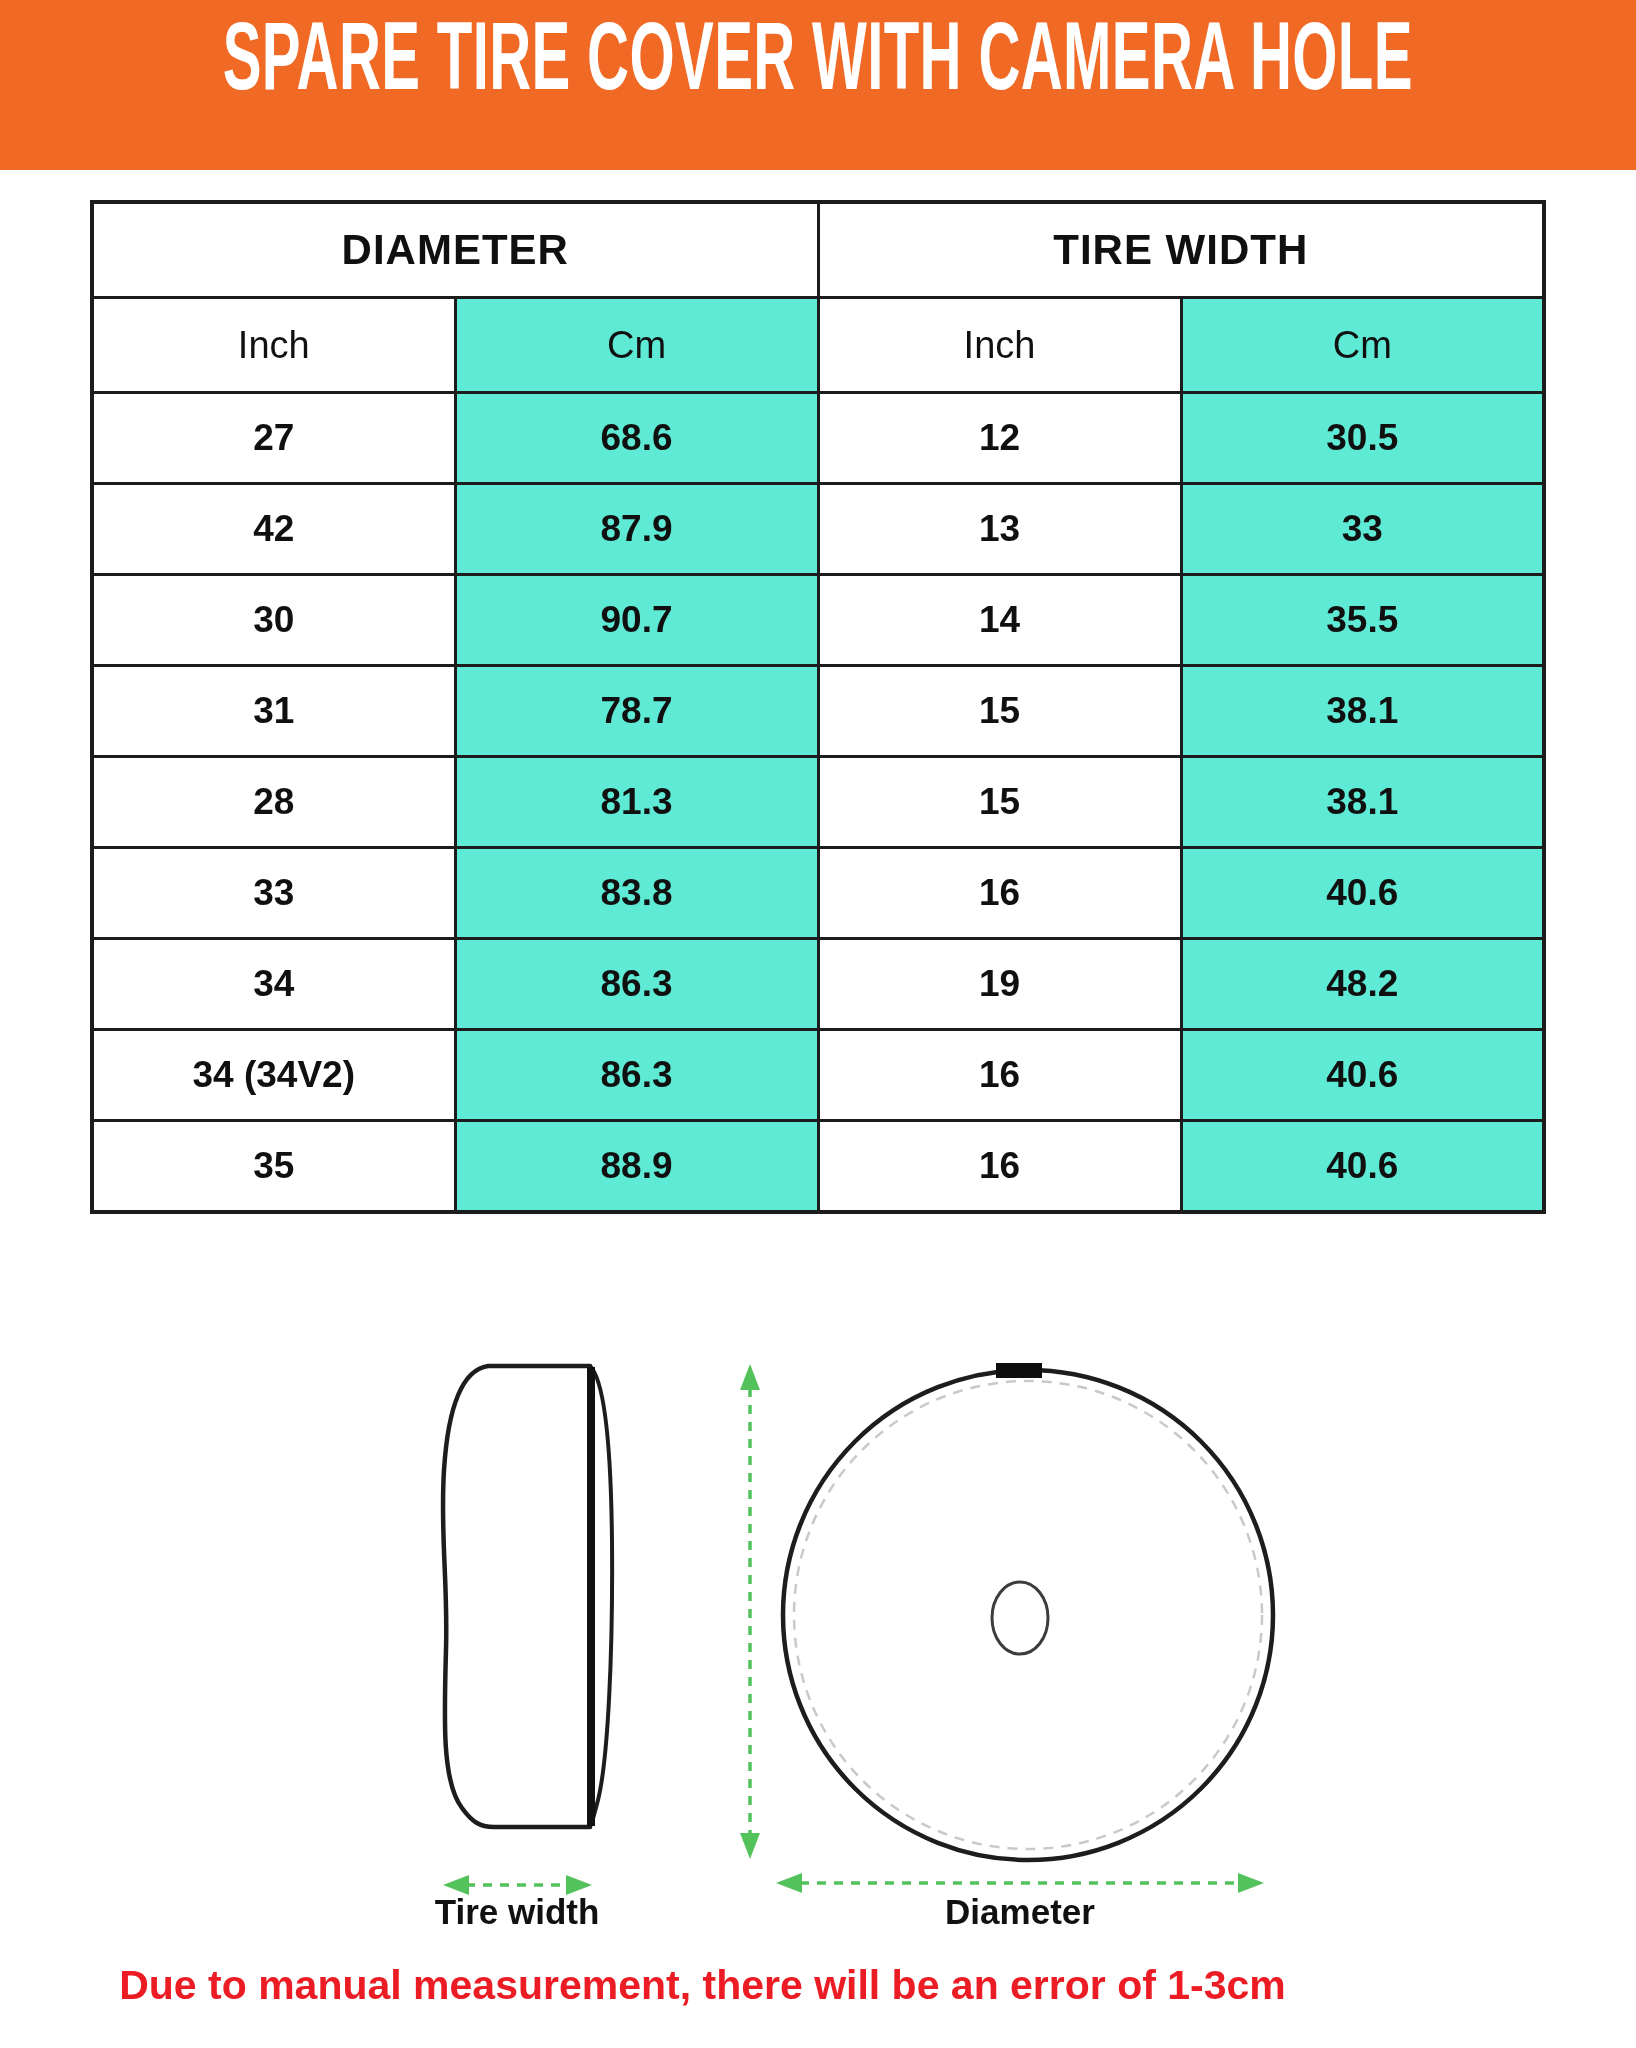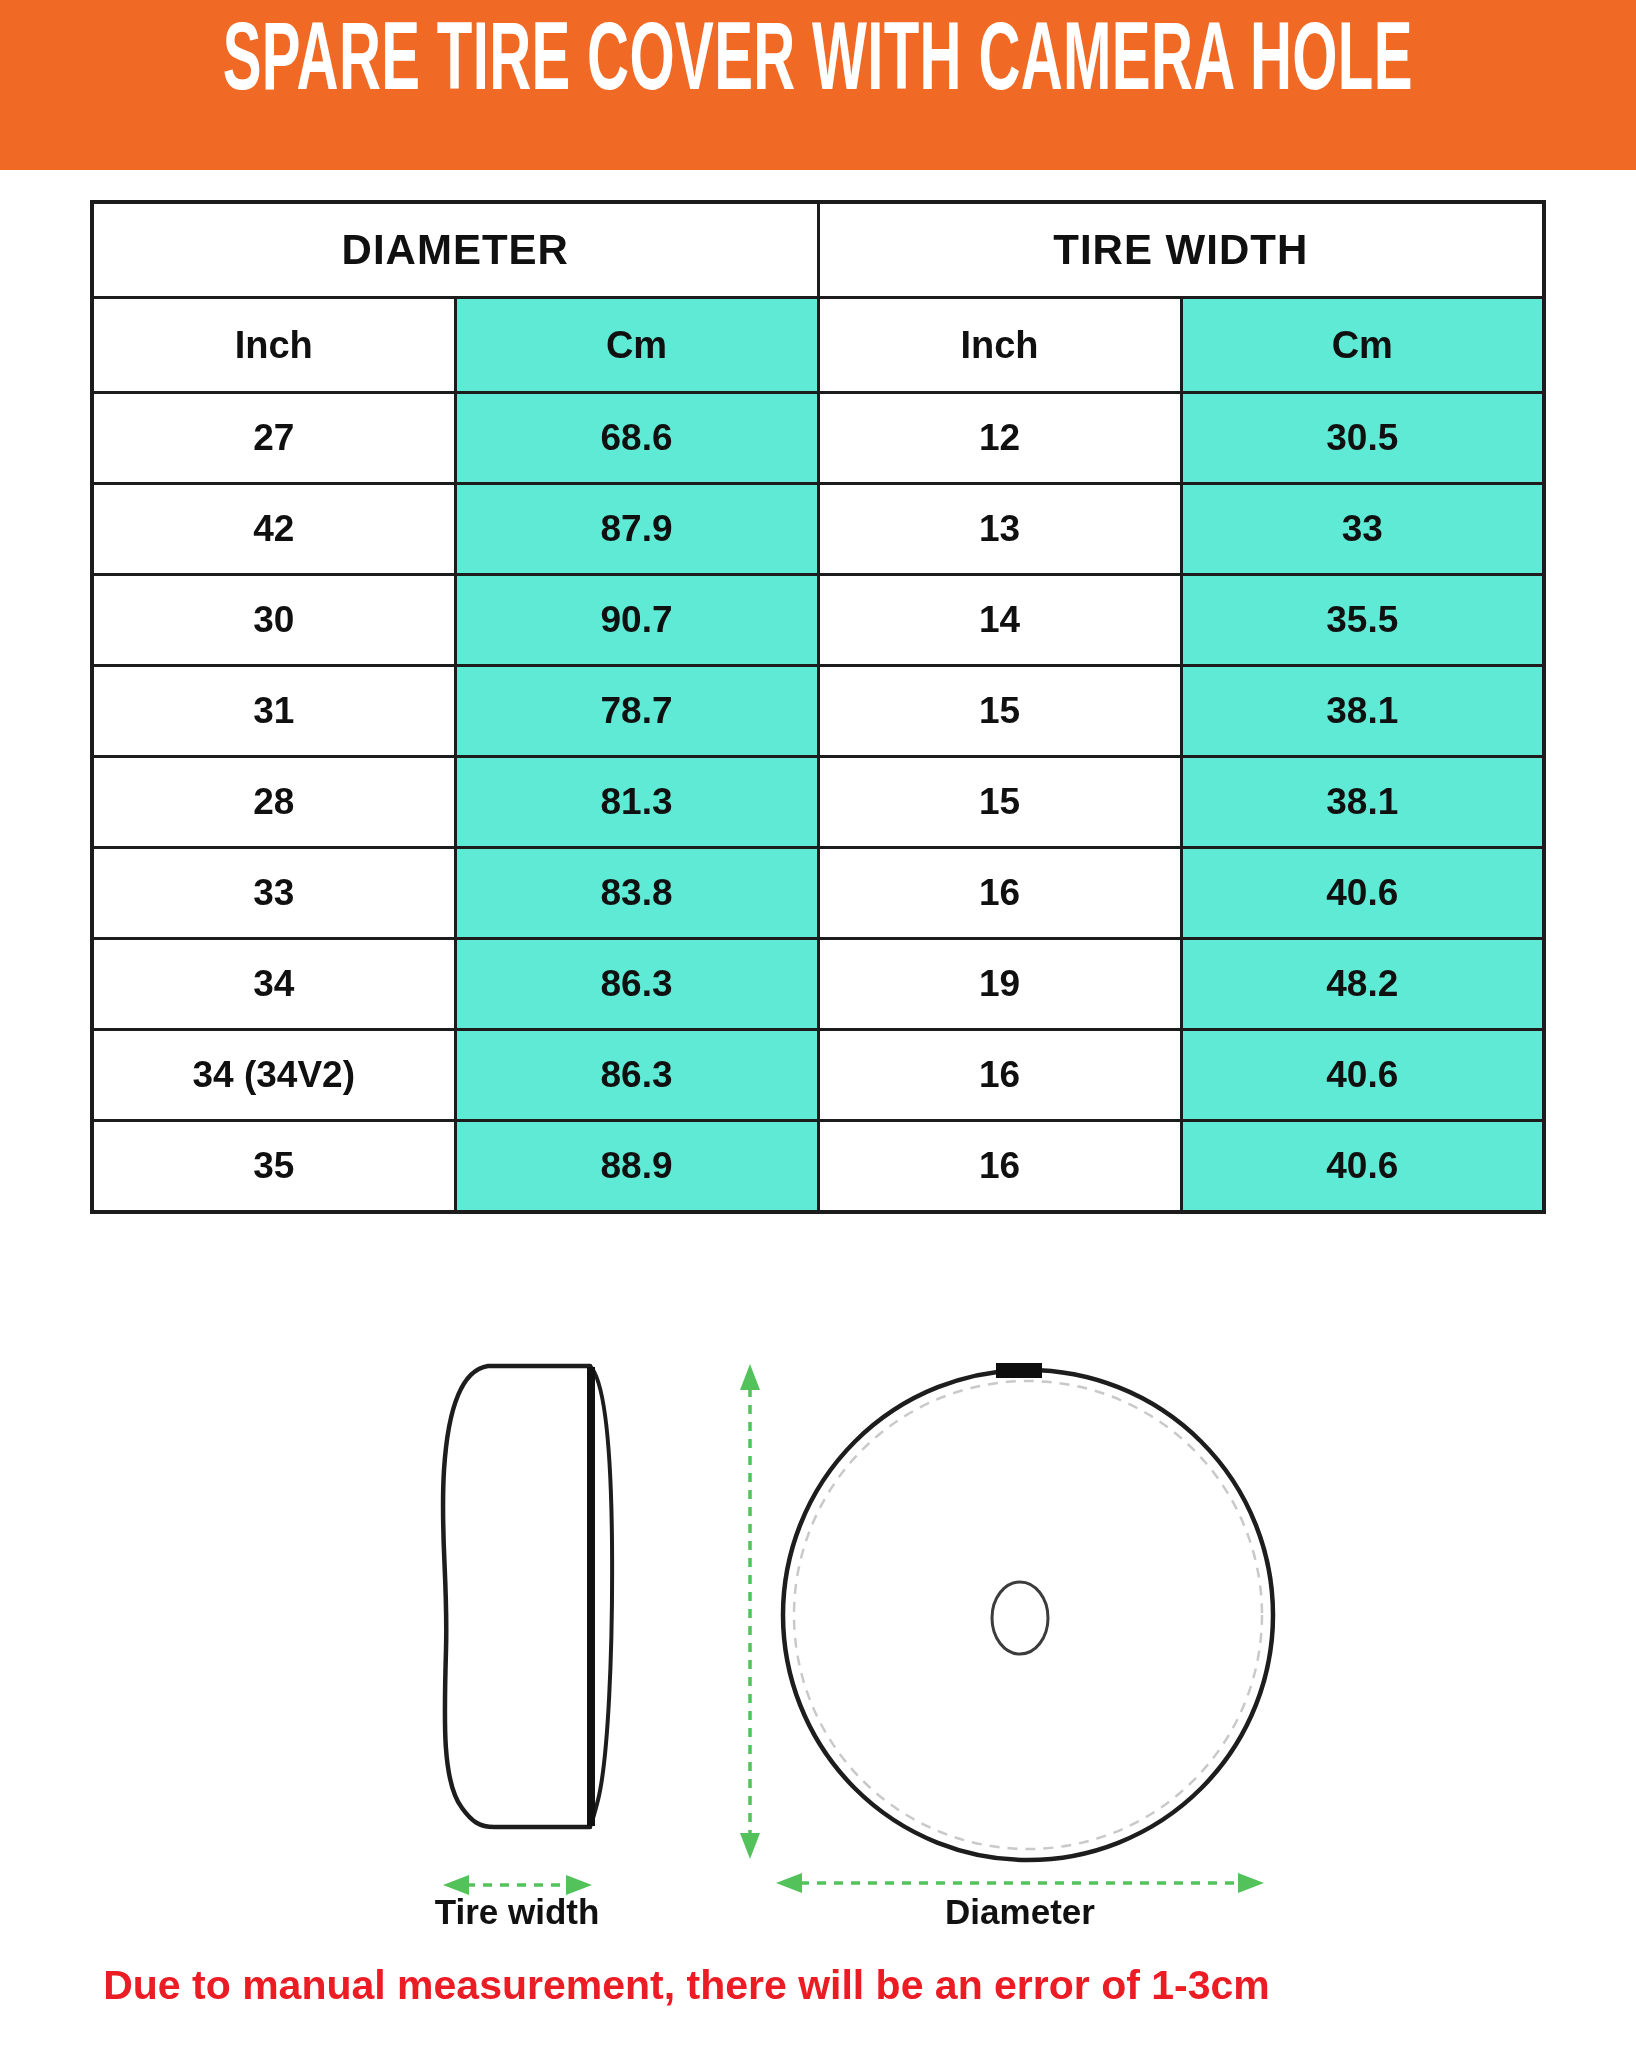--- a/index.html
+++ b/index.html
@@ -49,21 +49,21 @@
   }
   .group-row th {
     height: 92px;
     font-size: 42px;
     font-weight: 700;
     letter-spacing: 1px;
   }
   .unit-row th {
     height: 92px;
     font-size: 38px;
-    font-weight: 700;
+    font-weight: 400;
   }
   .size-table tbody td {
     height: 88px;
     font-size: 37px;
     font-weight: 700;
   }
   .size-table .cm-col { background: #5eead4; }
 
   
   .diagram {
@@ -84,20 +84,21 @@
 
   
   .note {
     position: absolute;
     top: 1962px; left: 0;
     width: 1373px;
     text-align: center;
     font-size: 41px;
     font-weight: 700;
     color: #EC1C24;
+    padding-left: 16px;
   }
 </style>
 </head>
 <body>
 
 <div class="page">
 
   <header class="banner">
     <span class="banner-title">SPARE TIRE COVER WITH CAMERA HOLE</span>
   </header>

